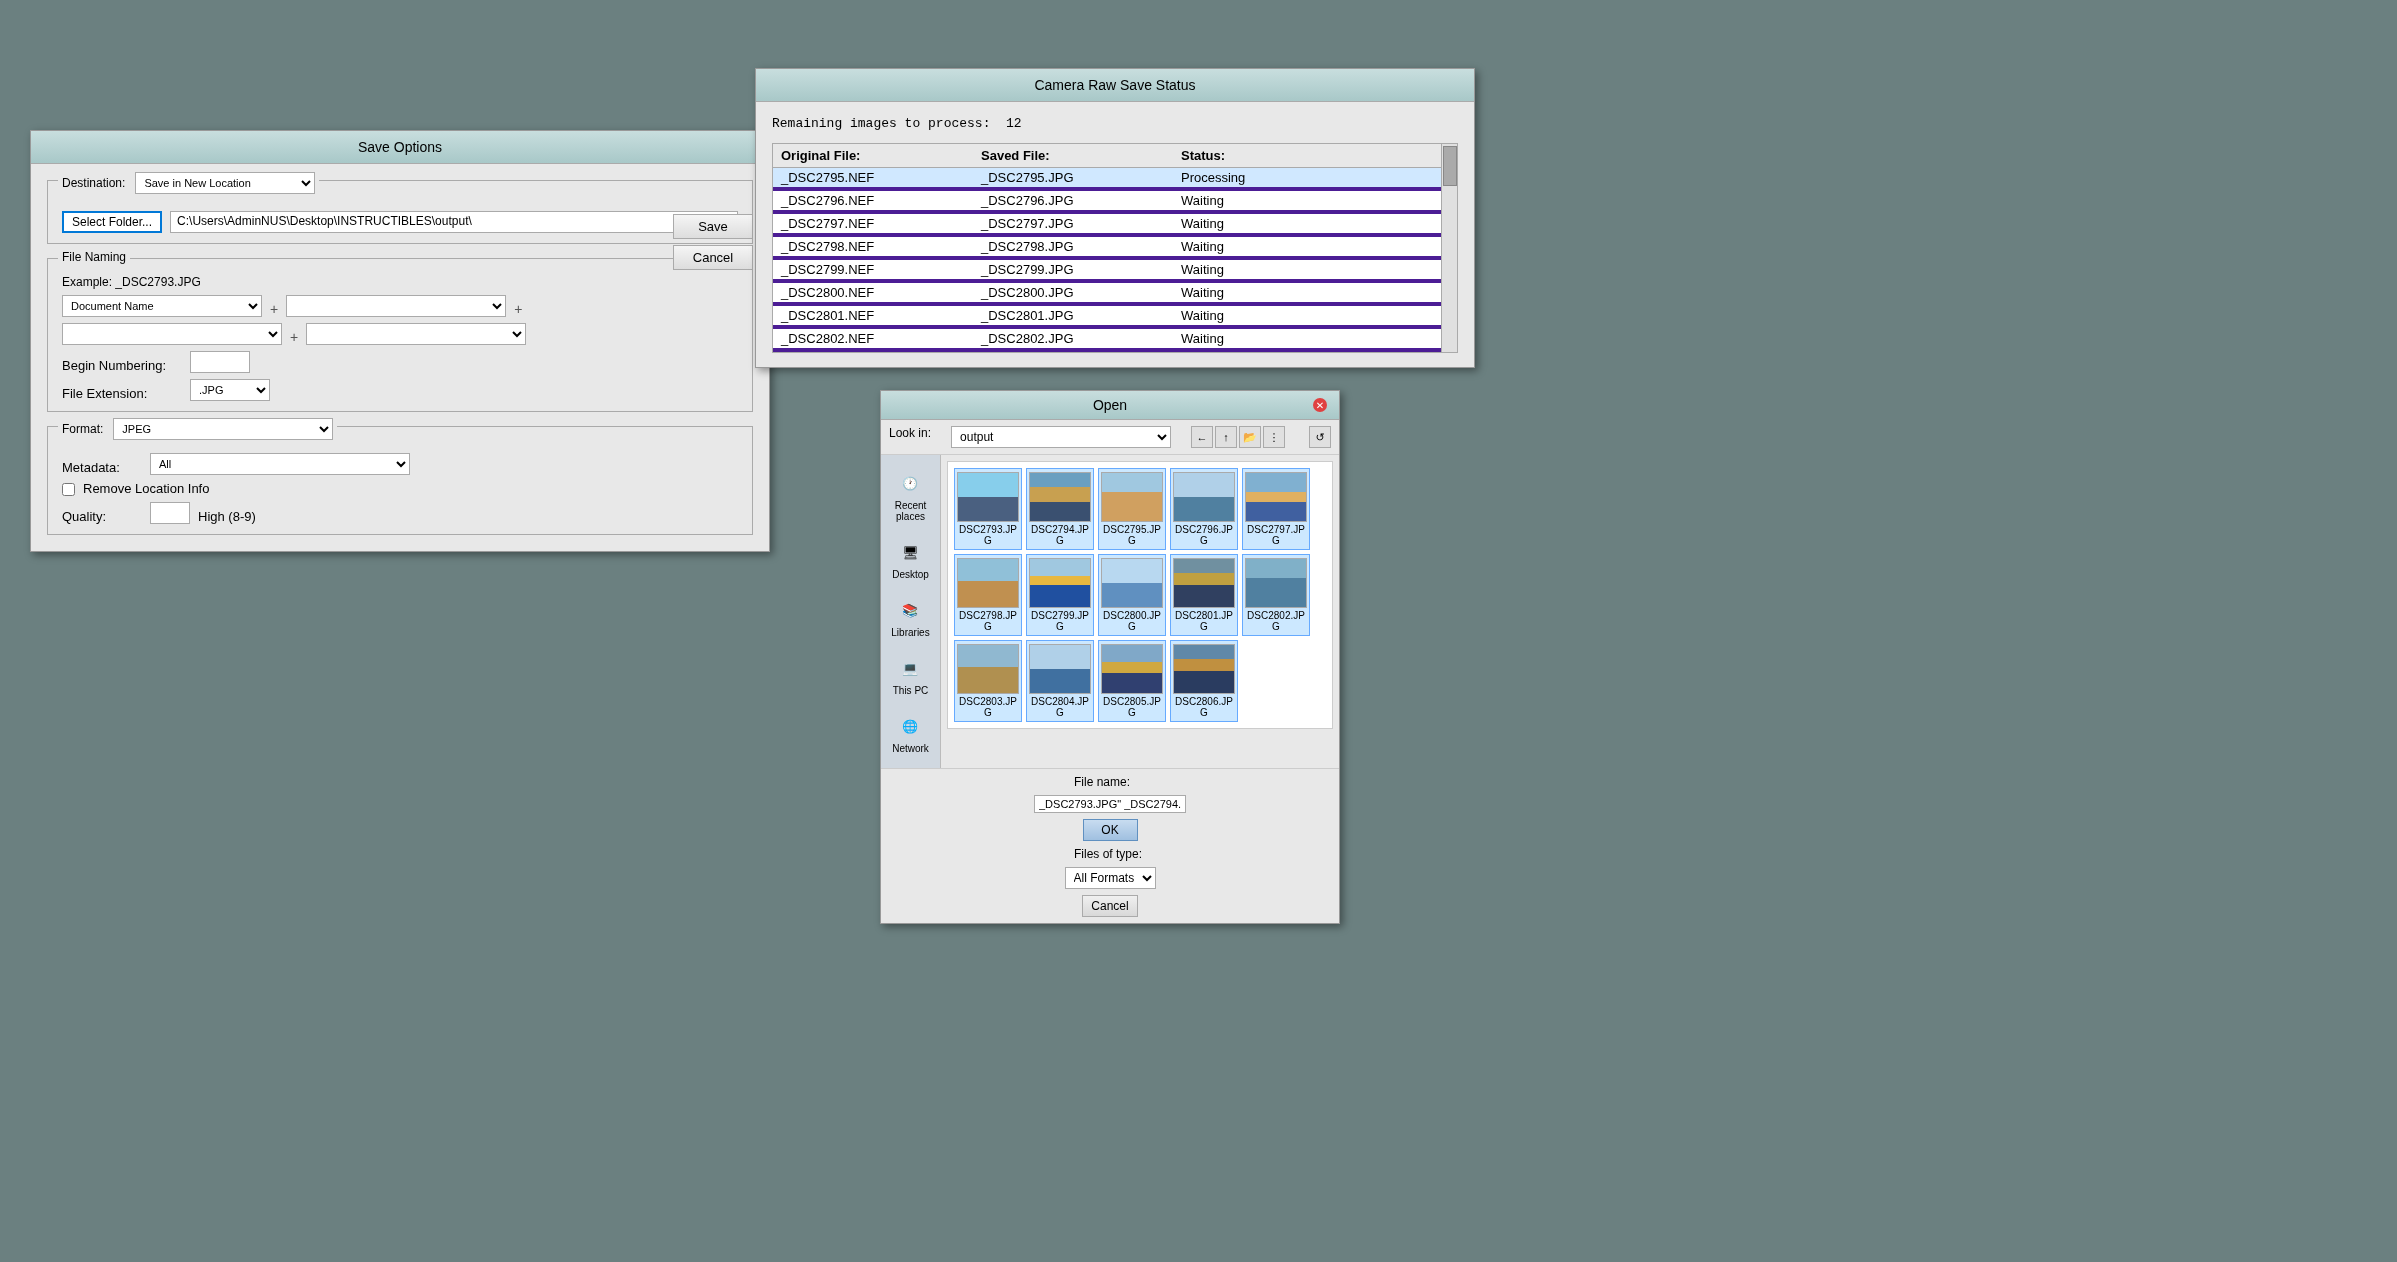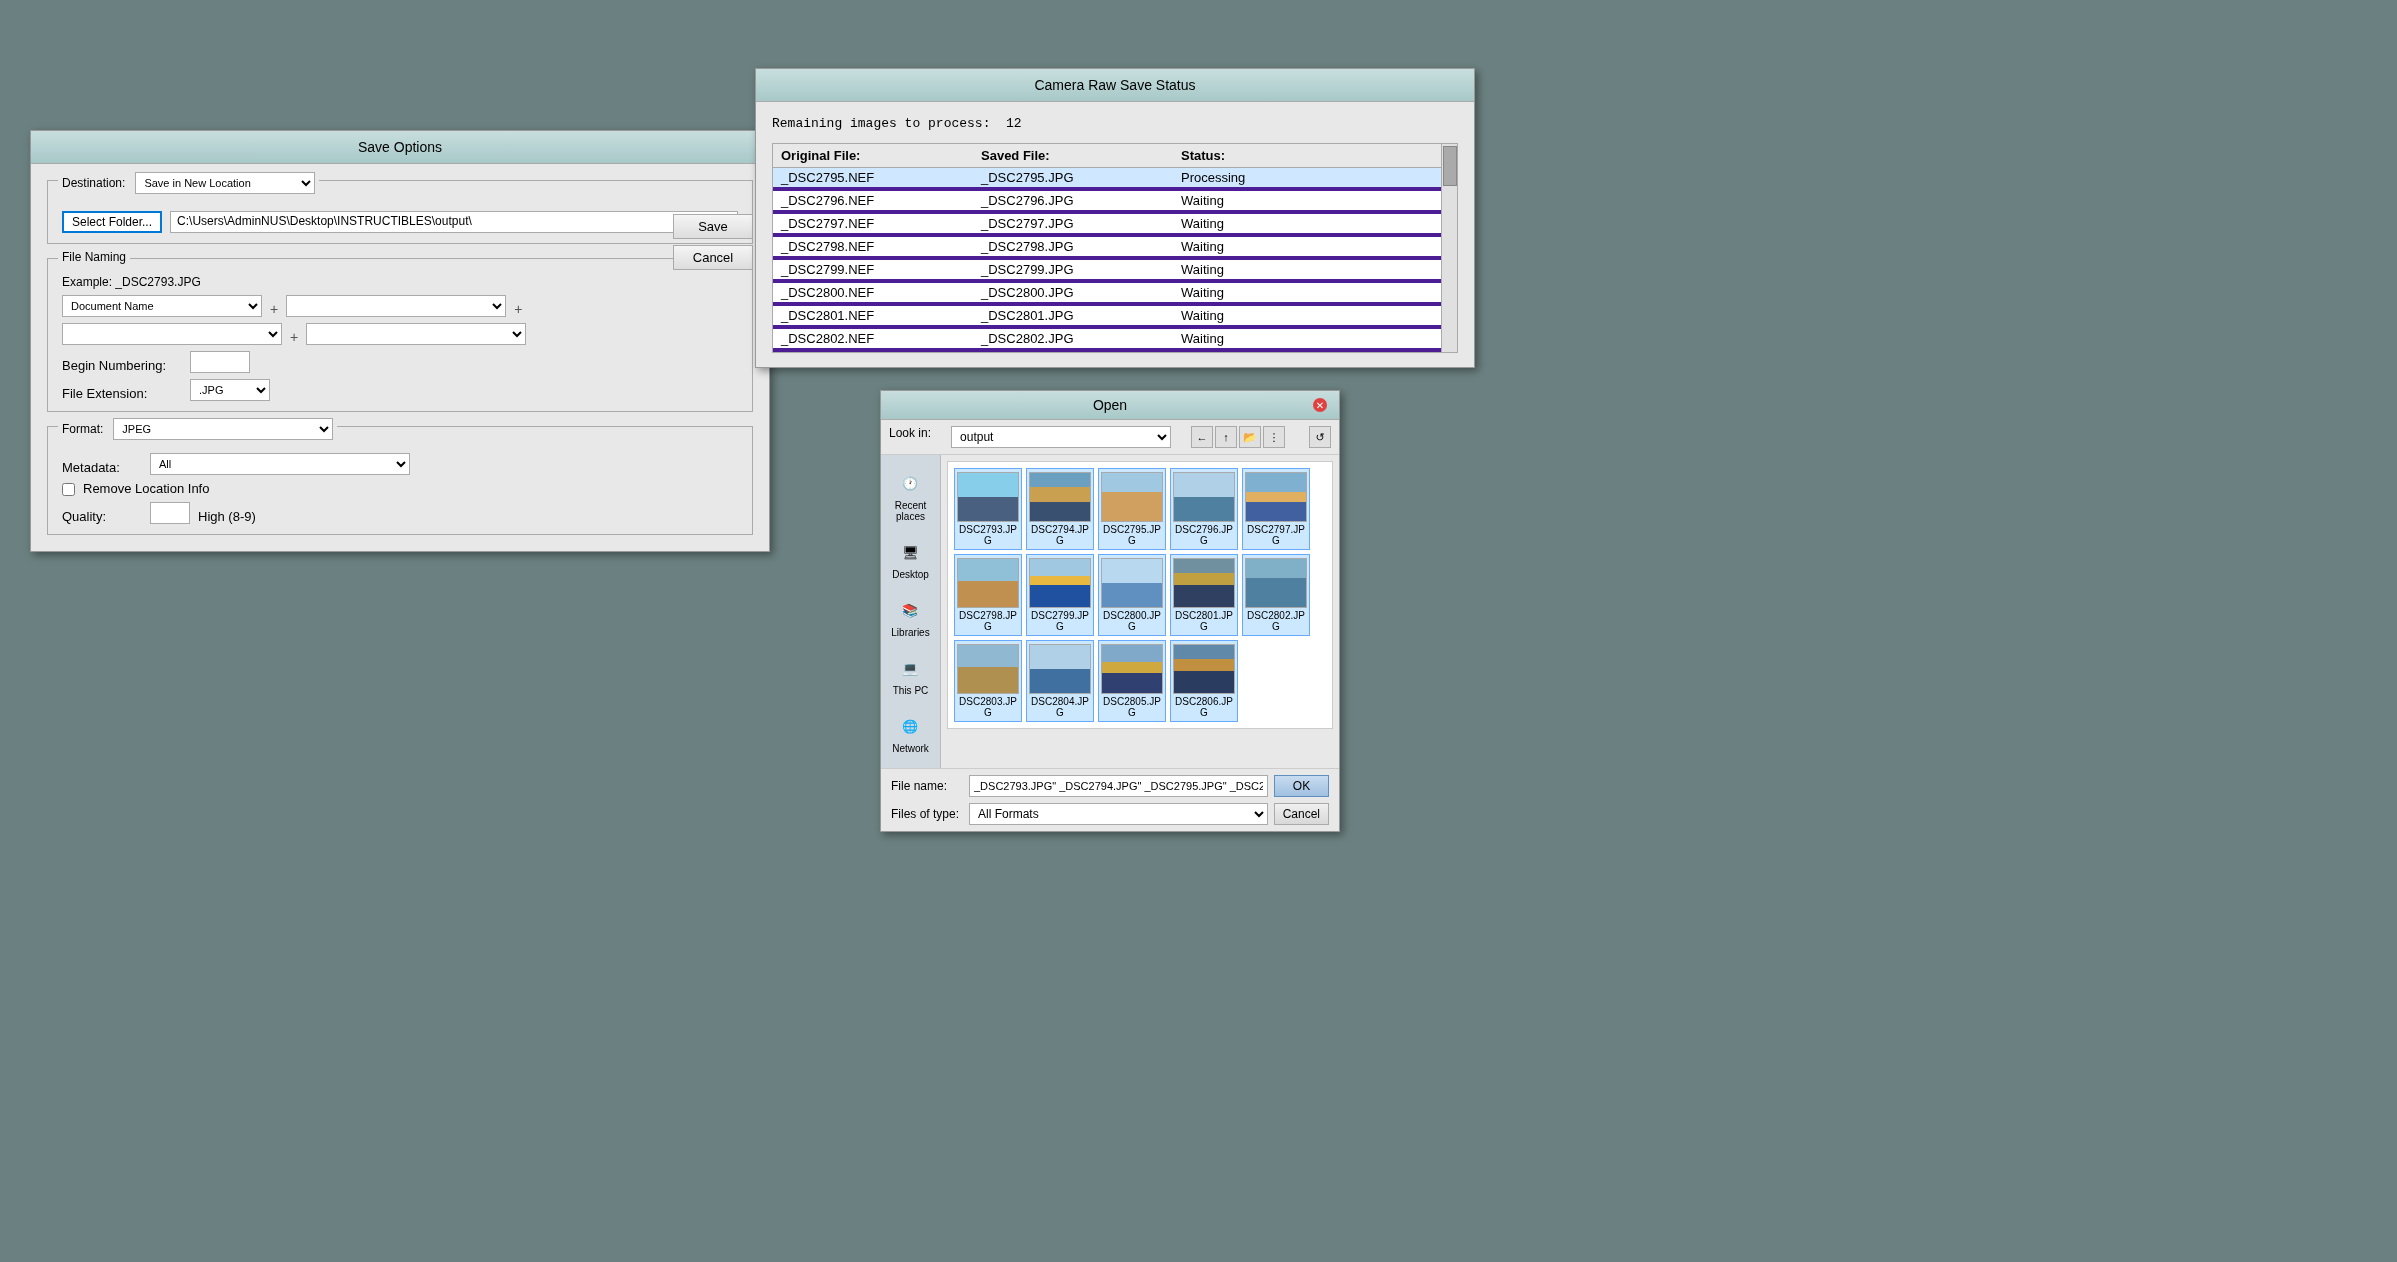--- a/index.html
+++ b/index.html
@@ -336,20 +336,21 @@
       padding: 6px 10px;
       border-top: 1px solid #ccc;
       display: flex;
       flex-direction: column;
       gap: 6px;
     }
     .bottom-row {
       display: flex;
       align-items: center;
       gap: 6px;
+      flex-direction: column;
     }
     .bottom-label { font-size: 12px; min-width: 72px; }
     .bottom-input {
       flex: 1;
       height: 22px;
       font-size: 11px;
       background: #fff;
       border: 1px solid #aaa;
       padding: 0 4px;
     }

